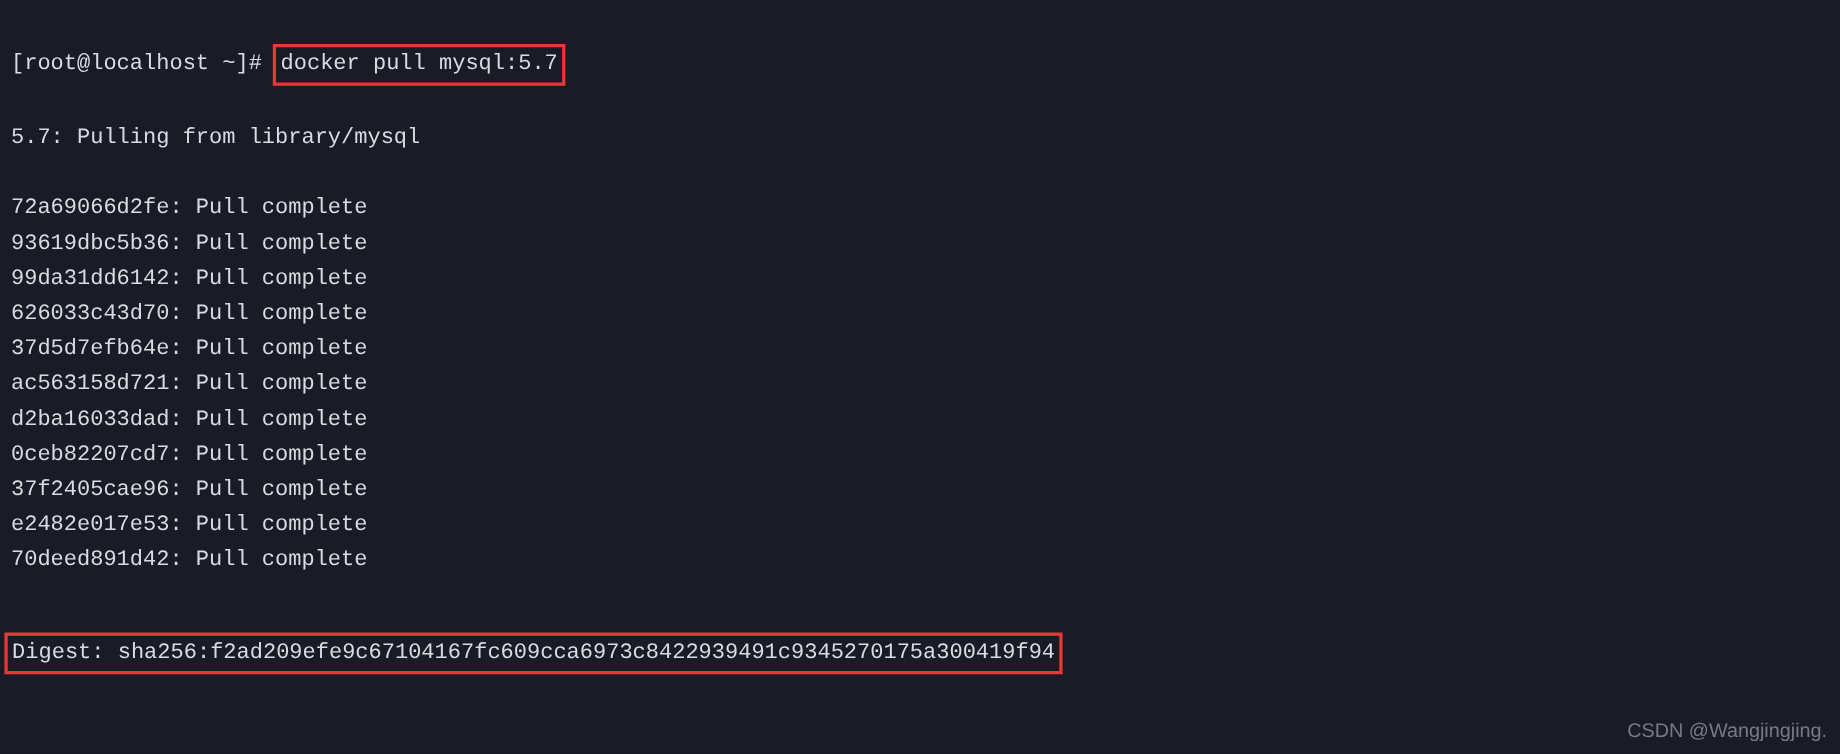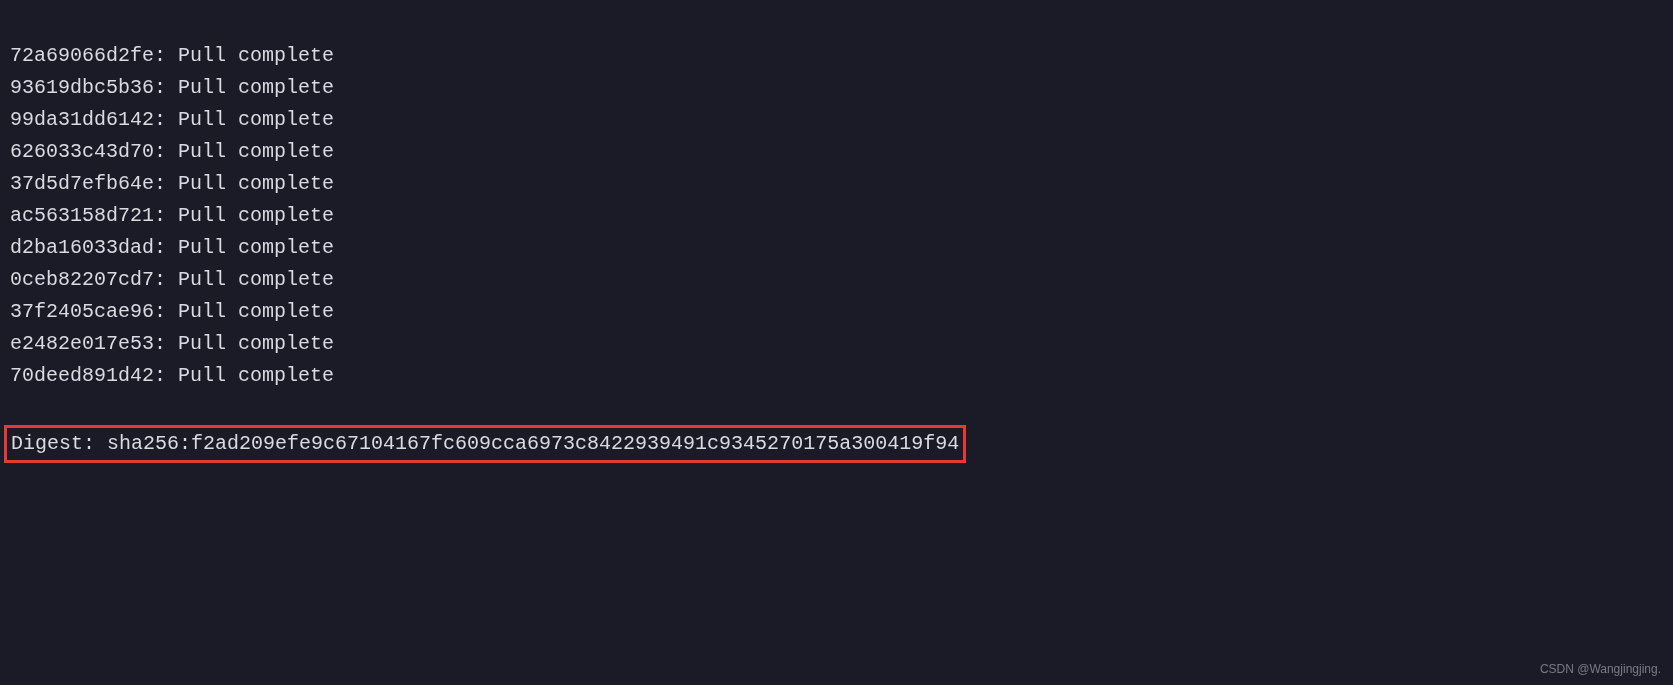--- a/index.html
+++ b/index.html
@@ -25,32 +25,34 @@
   .highlight-box-cmd {
     display: inline-block;
     border: 3px solid #e53935;
     padding: 0 4px;
     margin-left: -2px;
   }
   .highlight-box-result {
     display: inline-block;
     border: 3px solid #e53935;
     padding: 0 4px;
-    margin: 1px 0 1px -6px;
+    margin: 17px 0 1px -6px;
   }
   .watermark {
     position: absolute;
     right: 12px;
     bottom: 6px;
     color: rgba(210, 215, 225, 0.5);
     font-family: Arial, sans-serif;
-    font-size: 12px;
+    font-size: 18px;
   }
 </style>
 </head>
 <body>
 
 <div class="terminal">
+<span class="line"><span>[root@localhost ~]# </span><span class="highlight-box-cmd"><span>docker pull mysql:5.7</span></span></span>
+<span class="line">5.7: Pulling from library/mysql</span>
 <div id="layers-container"><span class="line">72a69066d2fe: Pull complete</span><span class="line">93619dbc5b36: Pull complete</span><span class="line">99da31dd6142: Pull complete</span><span class="line">626033c43d70: Pull complete</span><span class="line">37d5d7efb64e: Pull complete</span><span class="line">ac563158d721: Pull complete</span><span class="line">d2ba16033dad: Pull complete</span><span class="line">0ceb82207cd7: Pull complete</span><span class="line">37f2405cae96: Pull complete</span><span class="line">e2482e017e53: Pull complete</span><span class="line">70deed891d42: Pull complete</span></div>
 <span class="highlight-box-result"><span class="line">Digest: sha256:f2ad209efe9c67104167fc609cca6973c8422939491c9345270175a300419f94</span></span>
 </div>
 
 <div class="watermark">CSDN @Wangjingjing.</div>
 
 </body></html>

